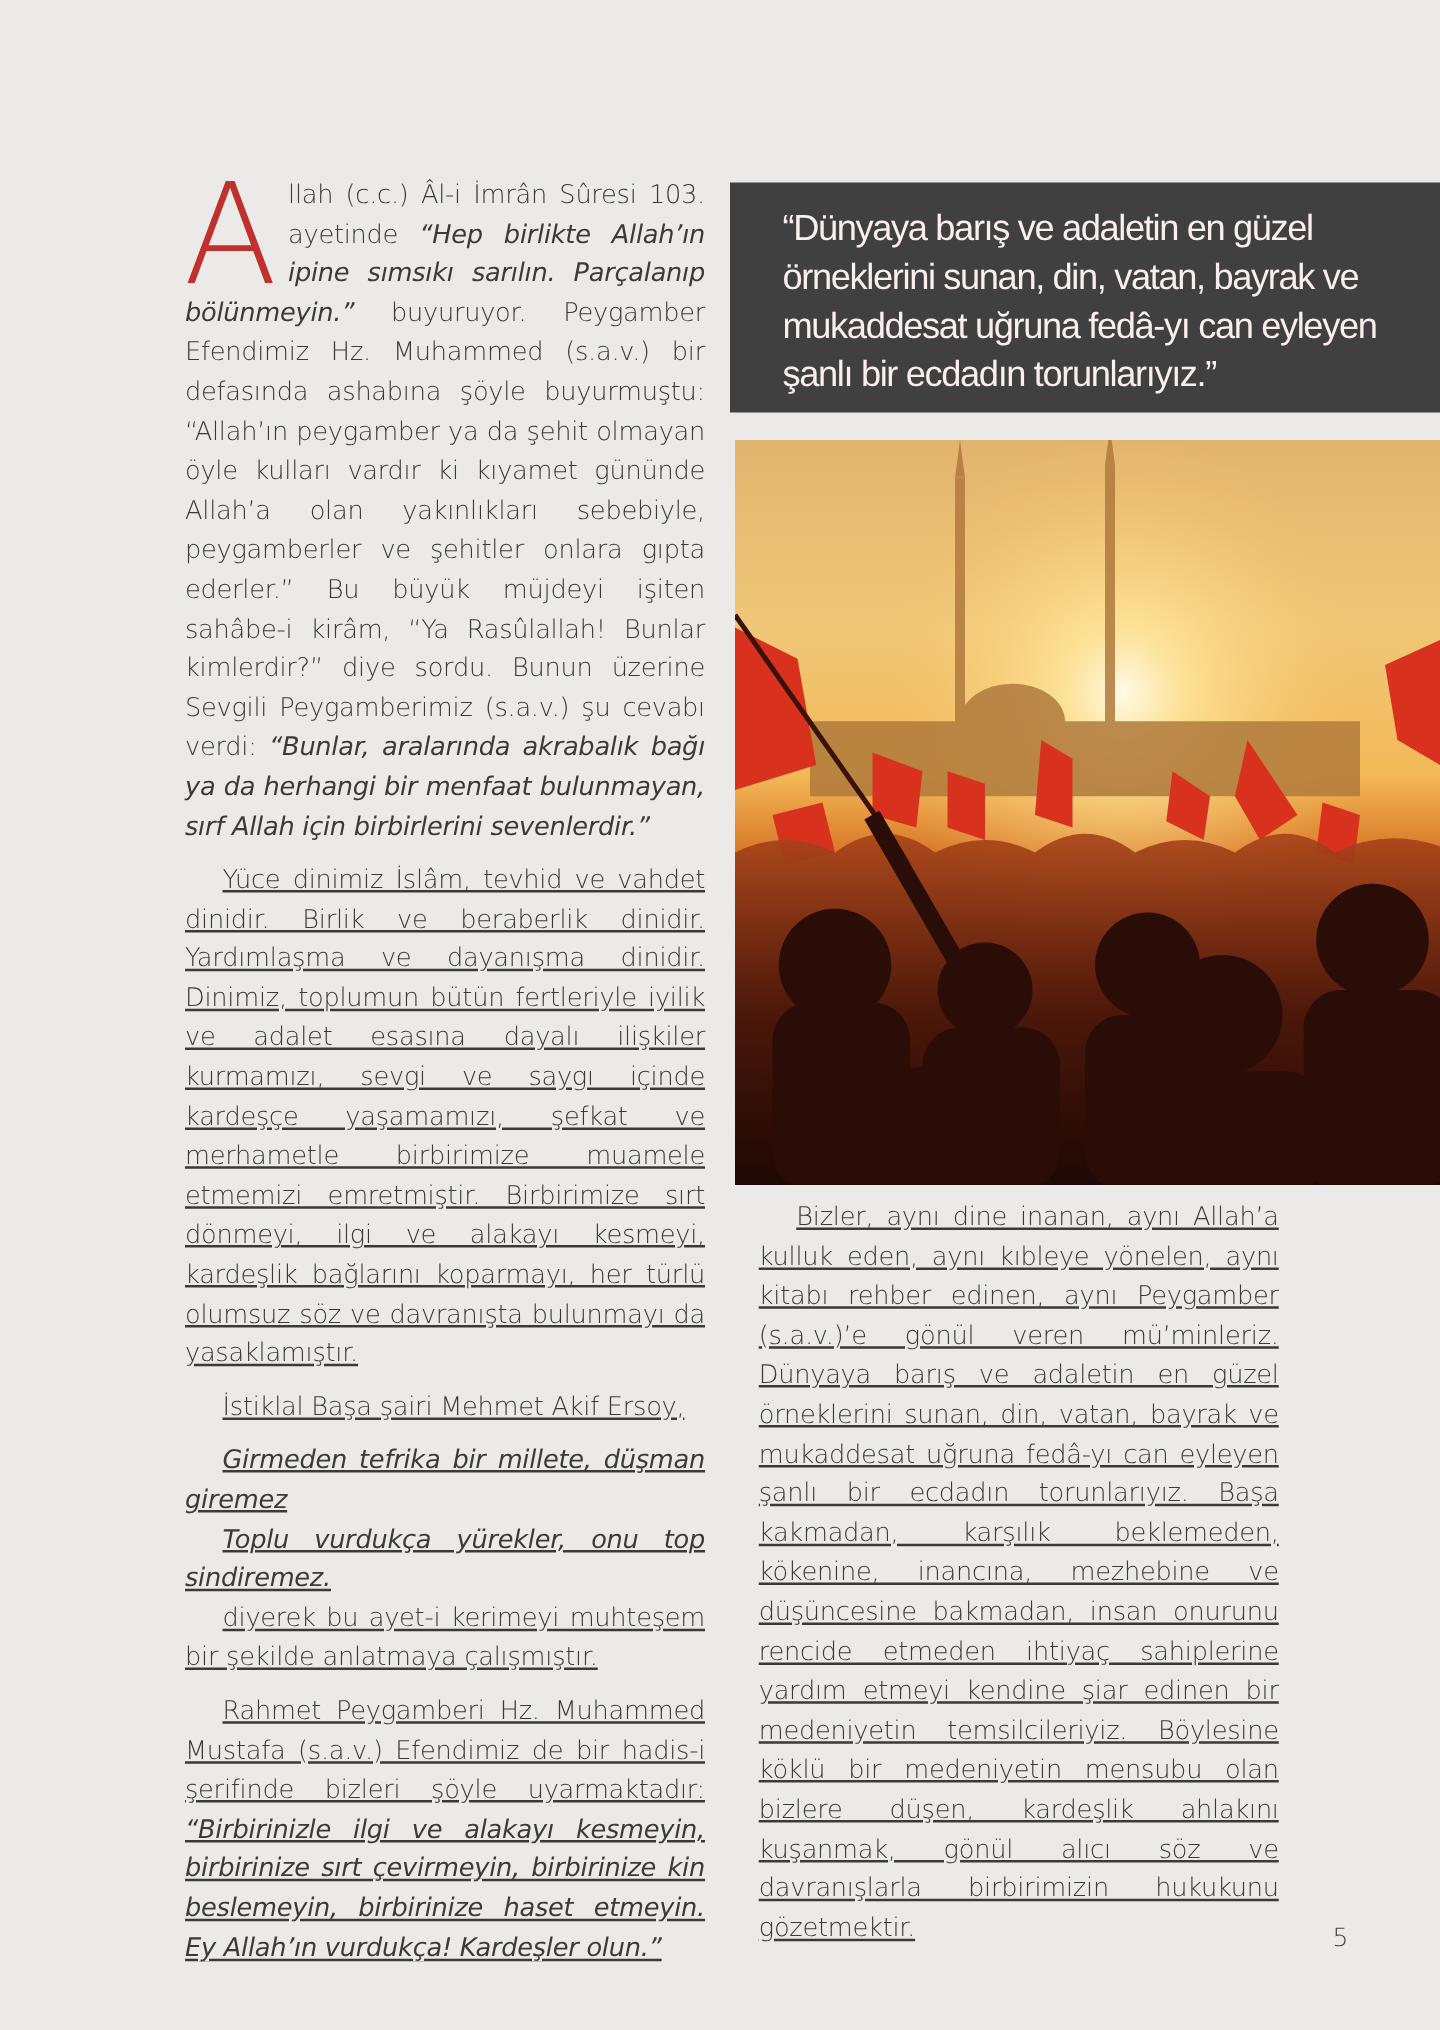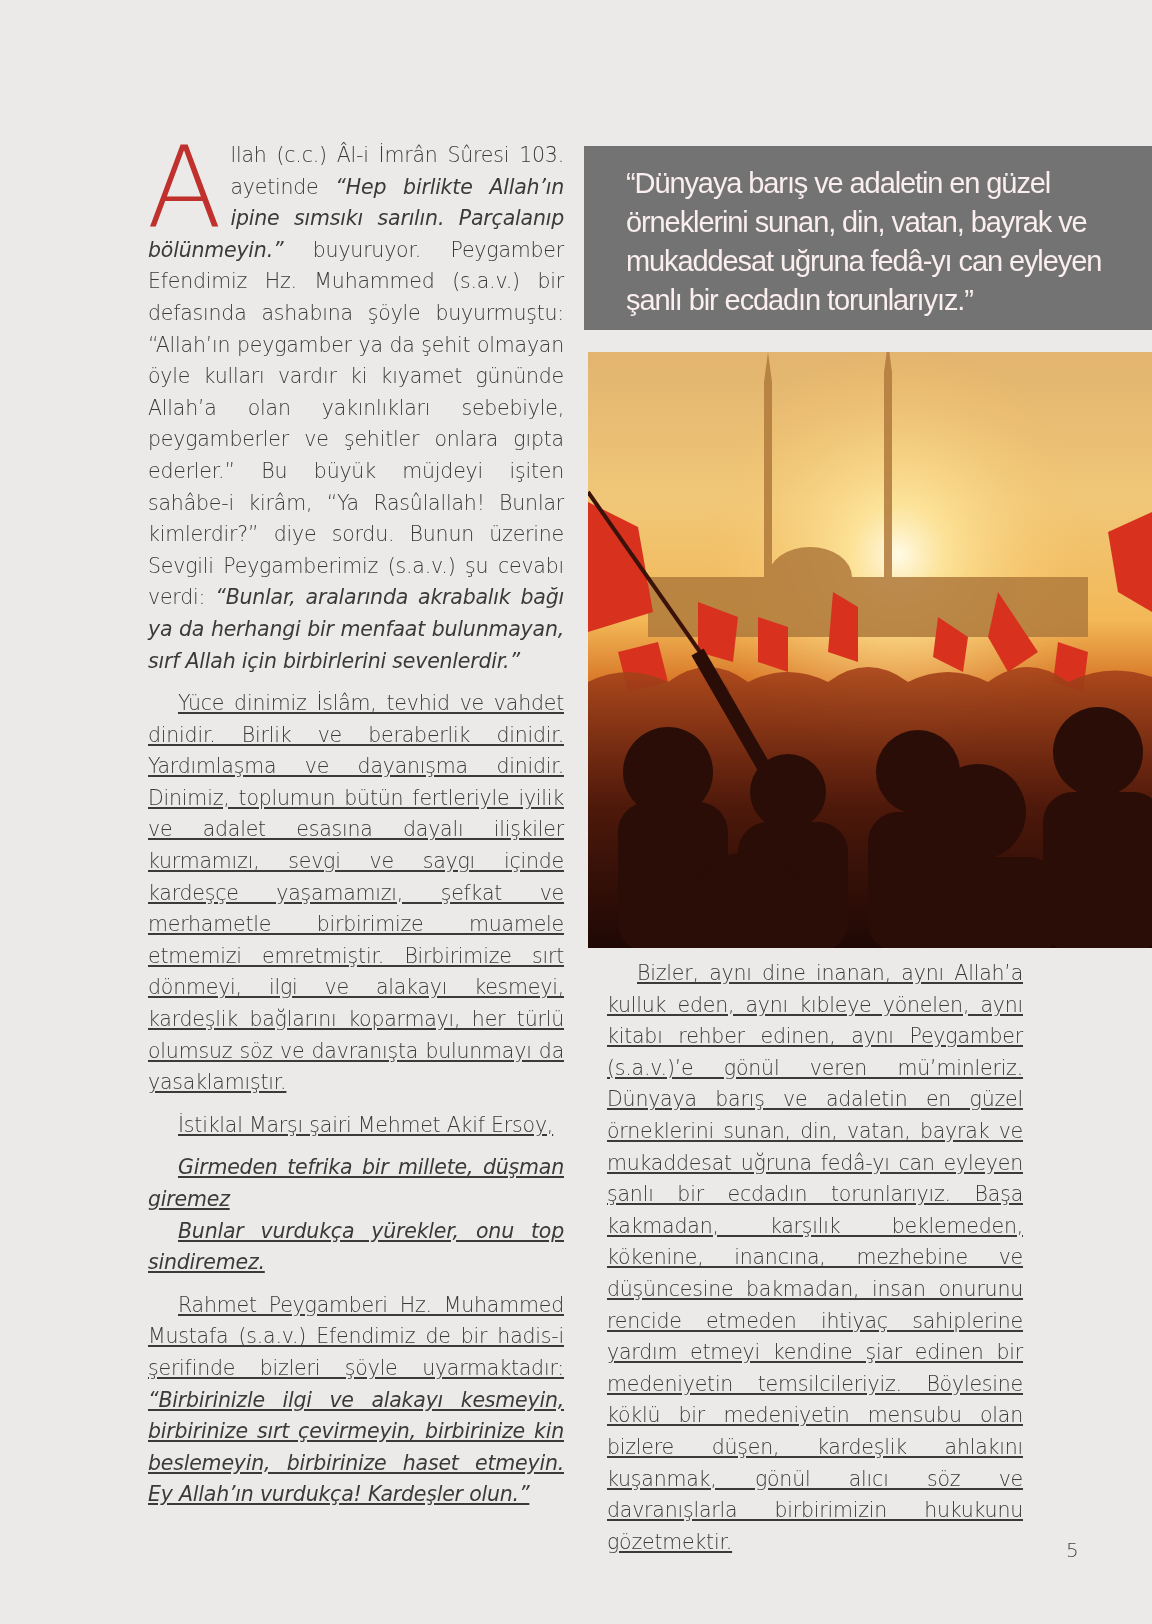--- a/index.html
+++ b/index.html
@@ -33,21 +33,21 @@
     height: 88px;
     margin: 6px 8px 0 -2px;
     font-weight: 200;
     font-family: "DejaVu Sans", sans-serif;
     transform: scaleX(0.98);
   }
   #quote-box {
     position: absolute;
     left: 584px; top: 146px;
     width: 568px; height: 184px;
-    background: #737373;
+    background: #404040;
     box-sizing: border-box;
     padding: 18px 20px 0 42px;
     color: #fbeeee;
     font-family: "Liberation Sans", sans-serif;
     font-size: 29px;
     line-height: 39px;
     letter-spacing: -1.1px;
     font-weight: 300;
   }
   #photo {
@@ -68,23 +68,24 @@
   }
 </style>
 </head>
 <body>
 
 <div id="left-col" class="col">
   <p>
     <span class="dropcap">A</span><span>llah (c.c.) Âl-i İmrân Sûresi 103. ayetinde </span><em>“Hep birlikte Allah’ın ipine sımsıkı sarılın. Parçalanıp bölünmeyin.”</em><span> buyuruyor. Peygamber Efendimiz Hz. Muhammed (s.a.v.) bir defasında ashabına şöyle buyurmuştu: “Allah’ın peygamber ya da şehit olmayan öyle kulları vardır ki kıyamet gününde Allah’a olan yakınlıkları sebebiyle, peygamberler ve şehitler onlara gıpta ederler.” Bu büyük müjdeyi işiten sahâbe-i kirâm, “Ya Rasûlallah! Bunlar kimlerdir?” diye sordu. Bunun üzerine Sevgili Peygamberimiz (s.a.v.) şu cevabı verdi: </span><em>“Bunlar, aralarında akrabalık bağı ya da herhangi bir menfaat bulunmayan, sırf Allah için birbirlerini sevenlerdir.”</em>
   </p>
   <p class="indent gap">Yüce dinimiz İslâm, tevhid ve vahdet dinidir. Birlik ve beraberlik dinidir. Yardımlaşma ve dayanışma dinidir. Dinimiz, toplumun bütün fertleriyle iyilik ve adalet esasına dayalı ilişkiler kurmamızı, sevgi ve saygı içinde kardeşçe yaşamamızı, şefkat ve merhametle birbirimize muamele etmemizi emretmiştir. Birbirimize sırt dönmeyi, ilgi ve alakayı kesmeyi, kardeşlik bağlarını koparmayı, her türlü olumsuz söz ve davranışta bulunmayı da yasaklamıştır.</p>
-  <p class="indent gap">İstiklal Marşı şairi Mehmet Akif Ersoy,</p>
+  <p class="indent gap">İstiklal Başa şairi Mehmet Akif Ersoy,</p>
   <p class="indent gap"><em>Girmeden tefrika bir millete, düşman giremez</em></p>
-  <p class="indent"><em>Bunlar vurdukça yürekler, onu top sindiremez.</em></p>
+  <p class="indent"><em>Toplu vurdukça yürekler, onu top sindiremez.</em></p>
+  <p class="indent">diyerek bu ayet-i kerimeyi muhteşem bir şekilde anlatmaya çalışmıştır.</p>
   <p class="indent gap"><span>Rahmet Peygamberi Hz. Muhammed Mustafa (s.a.v.) Efendimiz de bir hadis-i şerifinde bizleri şöyle uyarmaktadır: </span><em>“Birbirinizle ilgi ve alakayı kesmeyin, birbirinize sırt çevirmeyin, birbirinize kin beslemeyin, birbirinize haset etmeyin. Ey Allah’ın vurdukça! Kardeşler olun.”</em></p>
 </div>
 
 <div id="quote-box">“Dünyaya barış ve adaletin en güzel örneklerini sunan, din, vatan, bayrak ve mukaddesat uğruna fedâ-yı can eyleyen şanlı bir ecdadın torunlarıyız.”</div>
 
 <div id="photo">
   <svg width="564" height="596" viewBox="0 0 564 596">
     <defs>
       <radialGradient id="sun" cx="0.55" cy="0.34" r="0.35">
         <stop offset="0" stop-color="#fffbe6" stop-opacity="1"></stop>

